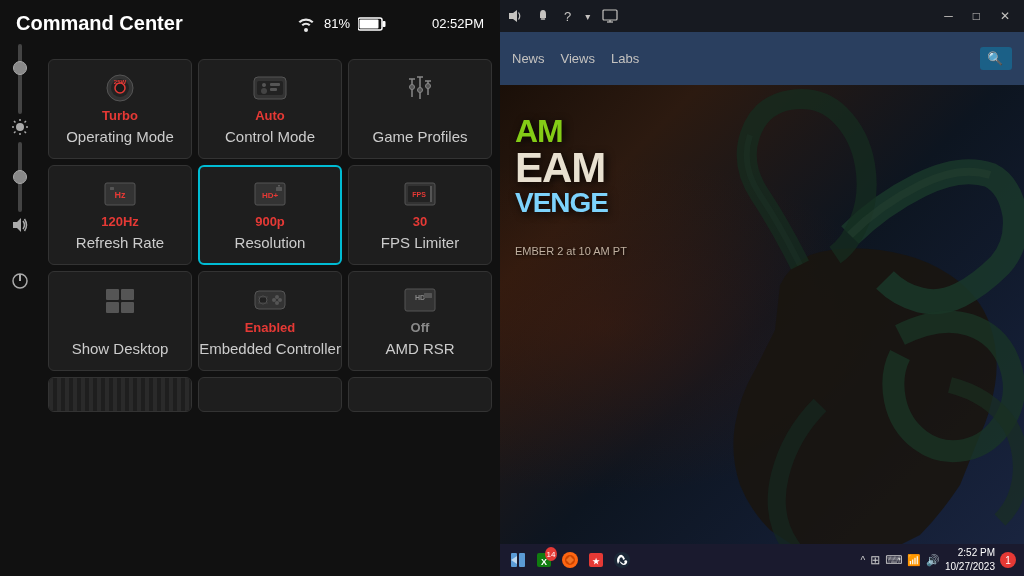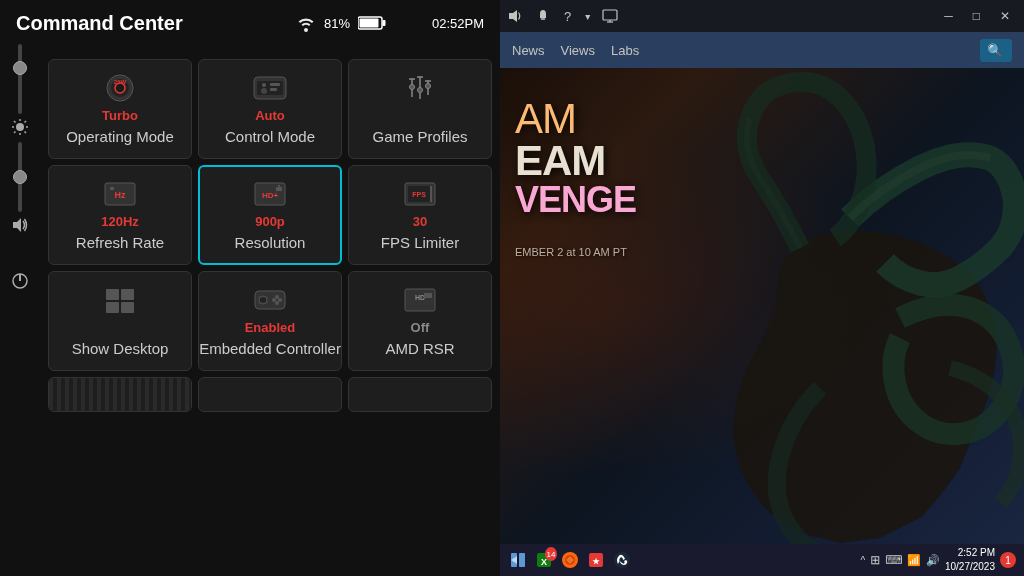--- a/index.html
+++ b/index.html
@@ -30,21 +30,21 @@
     }
 
     .cc-title {
       color: #ffffff;
       font-size: 20px;
       font-weight: 600;
     }
 
     .cc-header-right {
       display: flex;
-      align-items: flex-start;
+      align-items: center;
       gap: 8px;
       color: #ffffff;
       font-size: 13px;
     }
 
     
     .cc-grid {
       margin-left: 40px;
       padding: 8px;
       display: grid;
@@ -127,21 +127,21 @@
 
     .tb-btn {
       color: #c5c3c0;
       font-size: 12px;
       cursor: pointer;
       padding: 2px 6px;
     }
 
     .steam-nav {
       background: #2a3f5f;
-      height: 36px;
+      height: 53px;
       display: flex;
       align-items: center;
       padding: 0 12px;
       gap: 16px;
     }
 
     .nav-item {
       color: #c5c3c0;
       font-size: 13px;
       cursor: pointer;
@@ -487,23 +487,23 @@
       <path d="M300 180 Q280 140 260 110 Q240 80 250 50 Q260 20 290 15 Q320 10 340 30 Q360 50 365 80 Q370 110 360 135 Q350 160 335 170" stroke="#152e20" stroke-width="20" fill="none" opacity="0.7"></path>
       <path d="M400 250 Q440 230 470 240 Q500 250 510 280 Q520 310 505 335 Q490 360 465 365 Q440 370 420 355 Q400 340 395 315 Q390 290 400 270" stroke="#1a3525" stroke-width="22" fill="none" opacity="0.75"></path>
       <path d="M320 320 Q290 350 280 390 Q270 430 290 460 Q310 490 345 492" stroke="#152820" stroke-width="18" fill="none" opacity="0.7"></path>
       <path d="M450 300 Q490 310 510 340 Q524 365 520 395 Q516 420 500 435" stroke="#1a3020" stroke-width="16" fill="none" opacity="0.65"></path>
 
       <path d="M350 150 Q380 120 420 100 Q460 80 490 90" stroke="#254030" stroke-width="8" fill="none" opacity="0.5"></path>
       <path d="M300 180 Q280 140 260 110 Q240 80 250 50" stroke="#1e3528" stroke-width="6" fill="none" opacity="0.4"></path>
     </svg>
 
     <div style="position:absolute; left:15px; top:30px;">
-      <div style="font-size:42px; font-weight:400; color:#fdba74; line-height:1; text-shadow: 2px 2px 8px rgba(0,0,0,0.9); letter-spacing:-1px;">AM</div>
+      <div style="font-size:32px; font-weight:700; color:#84cc16; line-height:1; text-shadow: 2px 2px 8px rgba(0,0,0,0.9); letter-spacing:-1px;">AM</div>
       <div style="font-size:42px; font-weight:900; color:#e8e0d0; line-height:1; text-shadow: 2px 2px 8px rgba(0,0,0,0.9); letter-spacing:-1px;">EAM</div>
-      <div style="font-size:36px; font-weight:900; color:#f9a8d4; line-height:1; text-shadow: 2px 2px 8px rgba(0,0,0,0.9); letter-spacing:-1px;">VENGE</div>
+      <div style="font-size:28px; font-weight:900; color:#7dd3fc; line-height:1; text-shadow: 2px 2px 8px rgba(0,0,0,0.9); letter-spacing:-1px;">VENGE</div>
       <div style="font-size:11px; color:#c0b0a0; margin-top:28px; text-shadow: 1px 1px 3px rgba(0,0,0,0.8);">EMBER 2 at 10 AM PT</div>
     </div>
   </div>
 
   <div class="steam-mode-bar">
     <span style="color:#8f98a0; font-size:11px; letter-spacing:1px;">E MODE</span>
     <span style="color:#8f98a0; font-size:11px; cursor:pointer;">Friends &amp; Chat</span>
     <span style="color:#8f98a0; font-size:12px;">⊞</span>
   </div>
 

